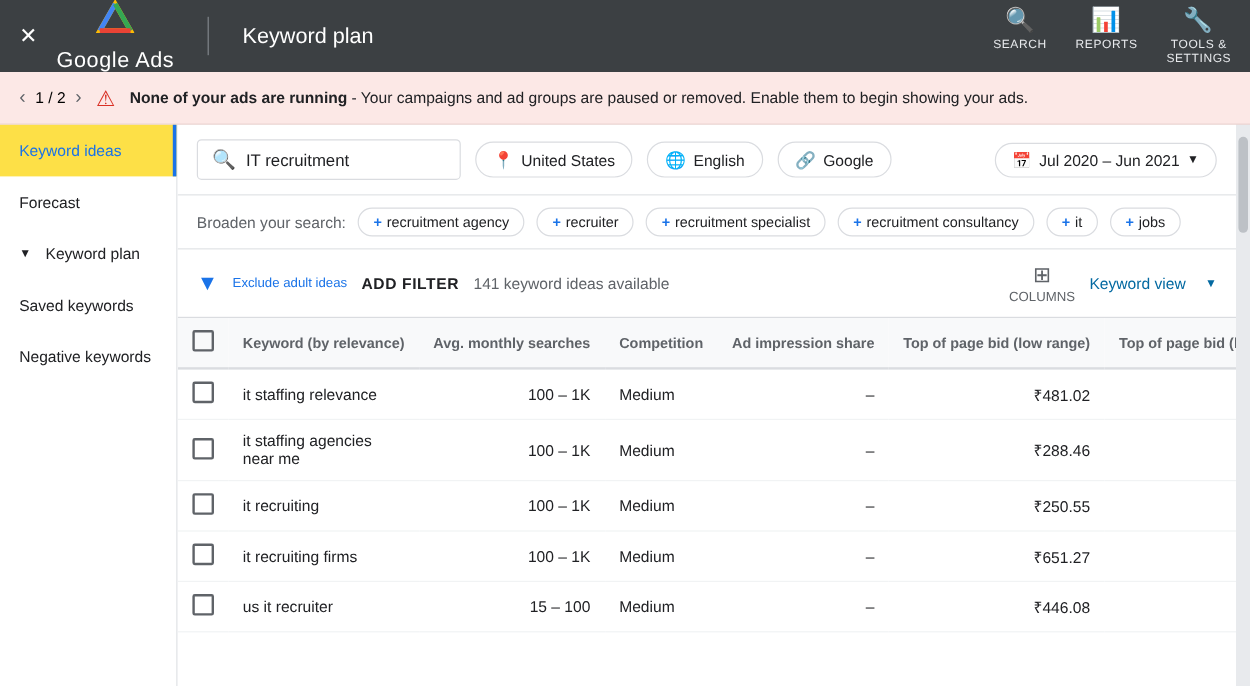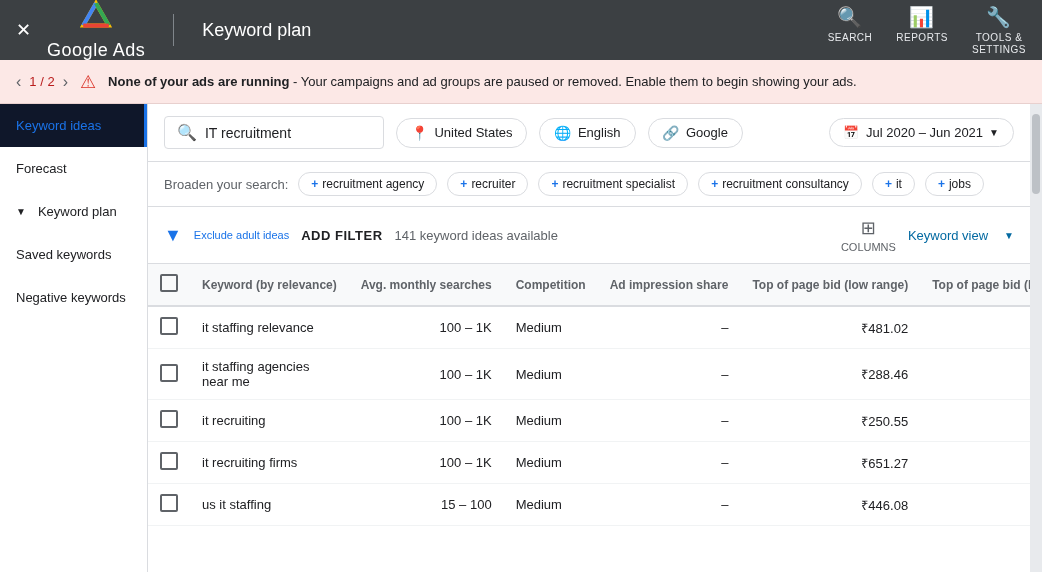--- a/index.html
+++ b/index.html
@@ -85,21 +85,21 @@
     }
     .alert-nav-btn {
       color: #5f6368;
       font-size: 16px;
       cursor: pointer;
       background: none;
       border: none;
     }
     .alert-page {
       font-size: 13px;
-      color: #b91c1c;
+      color: #000000;
       text-align: right;
     }
     .alert-icon {
       color: #d93025;
       font-size: 18px;
     }
     .alert-text {
       font-size: 13px;
       color: #202124;
     }
@@ -124,21 +124,21 @@
       font-size: 13px;
       color: #202124;
       cursor: pointer;
       display: flex;
       align-items: center;
       gap: 8px;
     }
     .sidebar-item.active {
       color: #1a73e8;
       border-right: 3px solid #1a73e8;
-      background: #0f172a;
+      background: #fde047;
       font-weight: 500;
     }
     .sidebar-chevron {
       font-size: 10px;
       margin-right: 4px;
     }
 
     
     .content-area {
       flex: 1;
@@ -500,21 +500,21 @@
       <td>Medium</td>
       <td class="numeric">–</td>
       <td class="numeric">₹651.27</td>
       <td class="numeric">₹1,759.78</td>
 
     </tr>
             <tr>
       <td style="text-align:center;">
         <span class="cb"></span>
       </td>
-      <td>us it staffing</td>
+      <td>us it recruiter</td>
       <td class="numeric">15 – 100</td>
       <td>Medium</td>
       <td class="numeric">–</td>
       <td class="numeric">₹446.08</td>
       <td class="numeric">₹1,301.80</td>
 
     </tr>
           </tbody>
       </table>
     </div>

